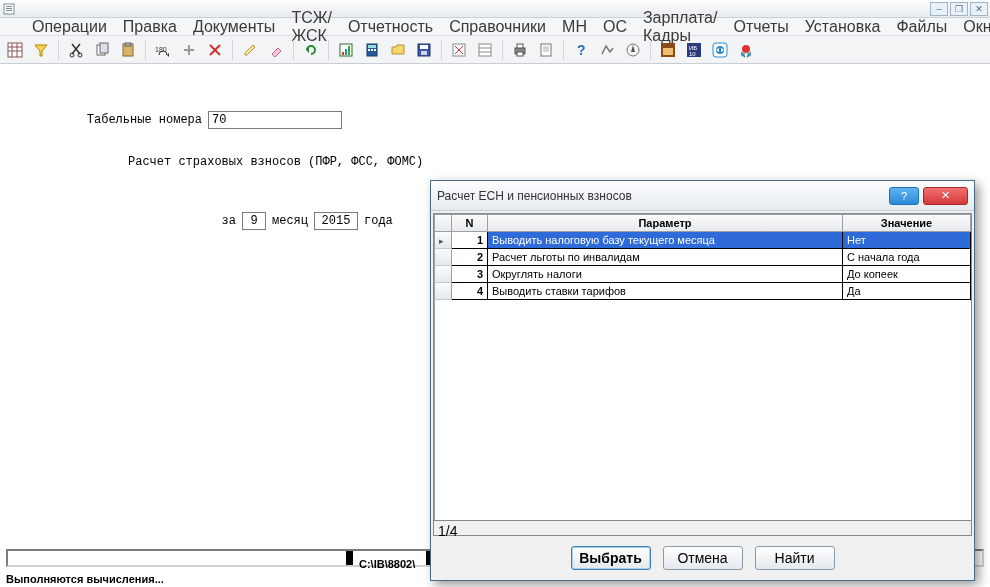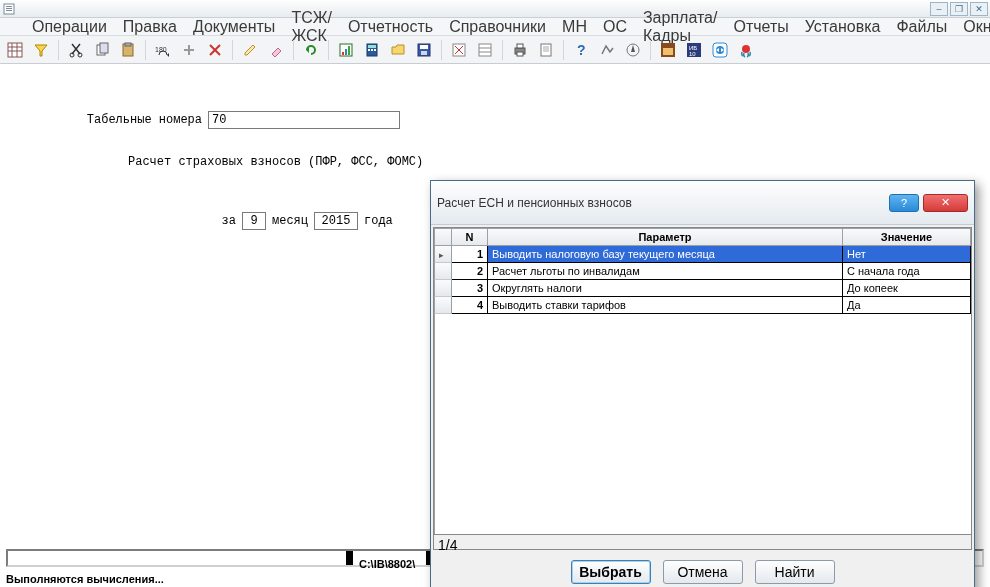--- a/index.html
+++ b/index.html
@@ -109,21 +109,21 @@
   
   .dialog {
     position: absolute;
     left: 430px; top: 180px;
     width: 545px;
     background: #f0f0f0;
     border: 1px solid #4a6a86;
     box-shadow: 4px 4px 10px rgba(0,0,0,0.4);
   }
   .dlg-title {
-    height: 44px;
+    height: 30px;
     background: linear-gradient(#fdfefe,#e4eaef);
     border-bottom: 1px solid #c0cbd4;
     display:flex;
     align-items:center;
     padding: 0 6px;
     font-family: Tahoma, Arial, sans-serif;
     font-size: 12px;
     color: #333;
   }
   .dlg-title .spacer { flex:1; }
@@ -443,21 +443,21 @@
         <circle cx="8" cy="7" r="4" fill="#d33"></circle>
         <path d="M4 10 Q3 13 5 14 M12 10 Q13 13 11 14 M6 11 Q5 14 7 15 M10 11 Q11 14 9 15" stroke="#38a" stroke-width="1.5" fill="none"></path>
       </svg>
     </div>
 </div>
 
 <div class="content">
 
   <div class="formrow">
     <div class="formlabel">Табельные номера</div>
-    <input class="forminput" style="width: 192px;" value="70">
+    <input class="forminput" style="width: 134px;" value="70">
   </div>
 
   <div style="height:24px"></div>
 
   <div style="padding-left:120px">Расчет страховых взносов (ПФР, ФСС, ФОМС)</div>
   <div class="formrow" style="padding-left:120px; gap:6px;">
     <span style="width:108px; text-align:right">за</span>
     <input class="forminput" style="width: 24px; text-align: center;" value="9">
     <span>месяц</span>
     <input class="forminput" style="width: 44px; text-align: center;" value="2015">

